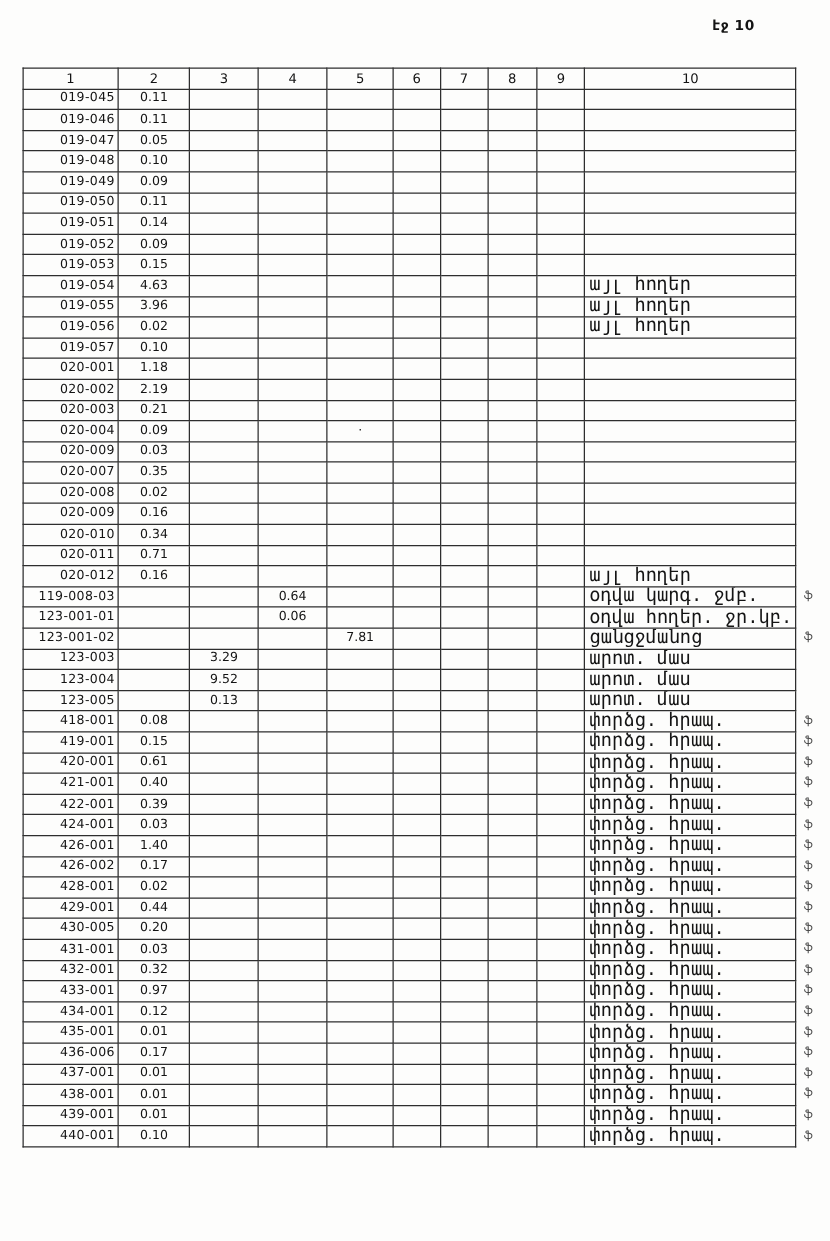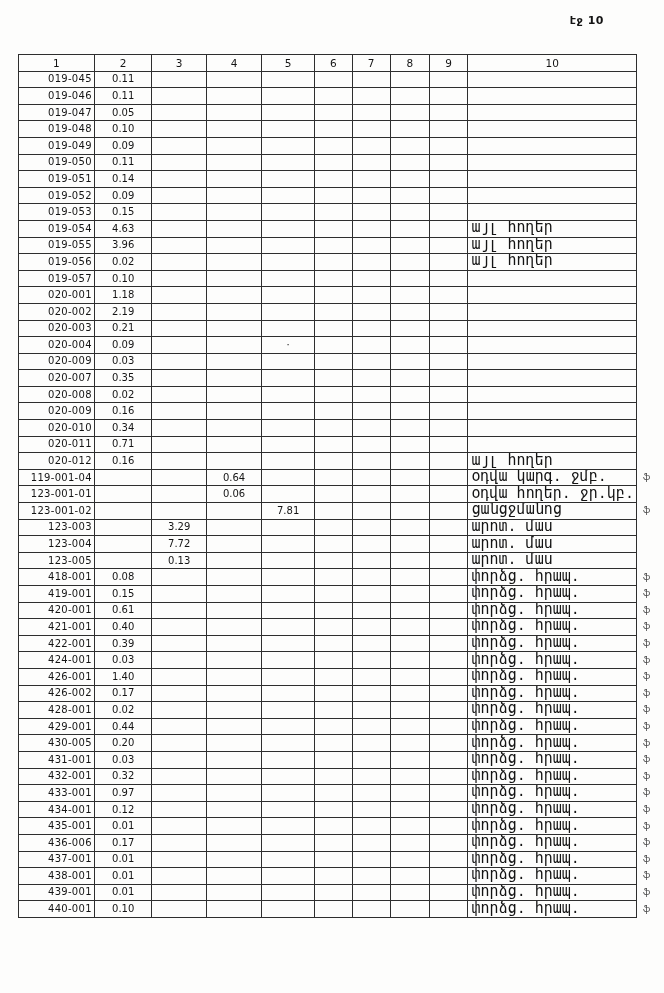--- a/index.html
+++ b/index.html
@@ -405,21 +405,21 @@
           <td></td>
           <td></td>
           <td></td>
           <td></td>
           <td></td>
           <td></td>
           <td>այլ հողեր</td>
           <td class="mark-cell"></td>
         </tr>
         <tr>
-          <td>119-001-04</td>
+          <td>119-008-03</td>
           <td></td>
           <td></td>
           <td>0.64</td>
           <td></td>
           <td></td>
           <td></td>
           <td></td>
           <td></td>
           <td>օդվա կարգ. ջմբ.</td>
           <td class="mark-cell">ֆ</td>
@@ -459,21 +459,21 @@
           <td></td>
           <td></td>
           <td></td>
           <td></td>
           <td>արոտ. մաս</td>
           <td class="mark-cell"></td>
         </tr>
         <tr>
           <td>123-004</td>
           <td></td>
-          <td>7.72</td>
+          <td>9.52</td>
           <td></td>
           <td></td>
           <td></td>
           <td></td>
           <td></td>
           <td></td>
           <td>արոտ. մաս</td>
           <td class="mark-cell"></td>
         </tr>
         <tr>

